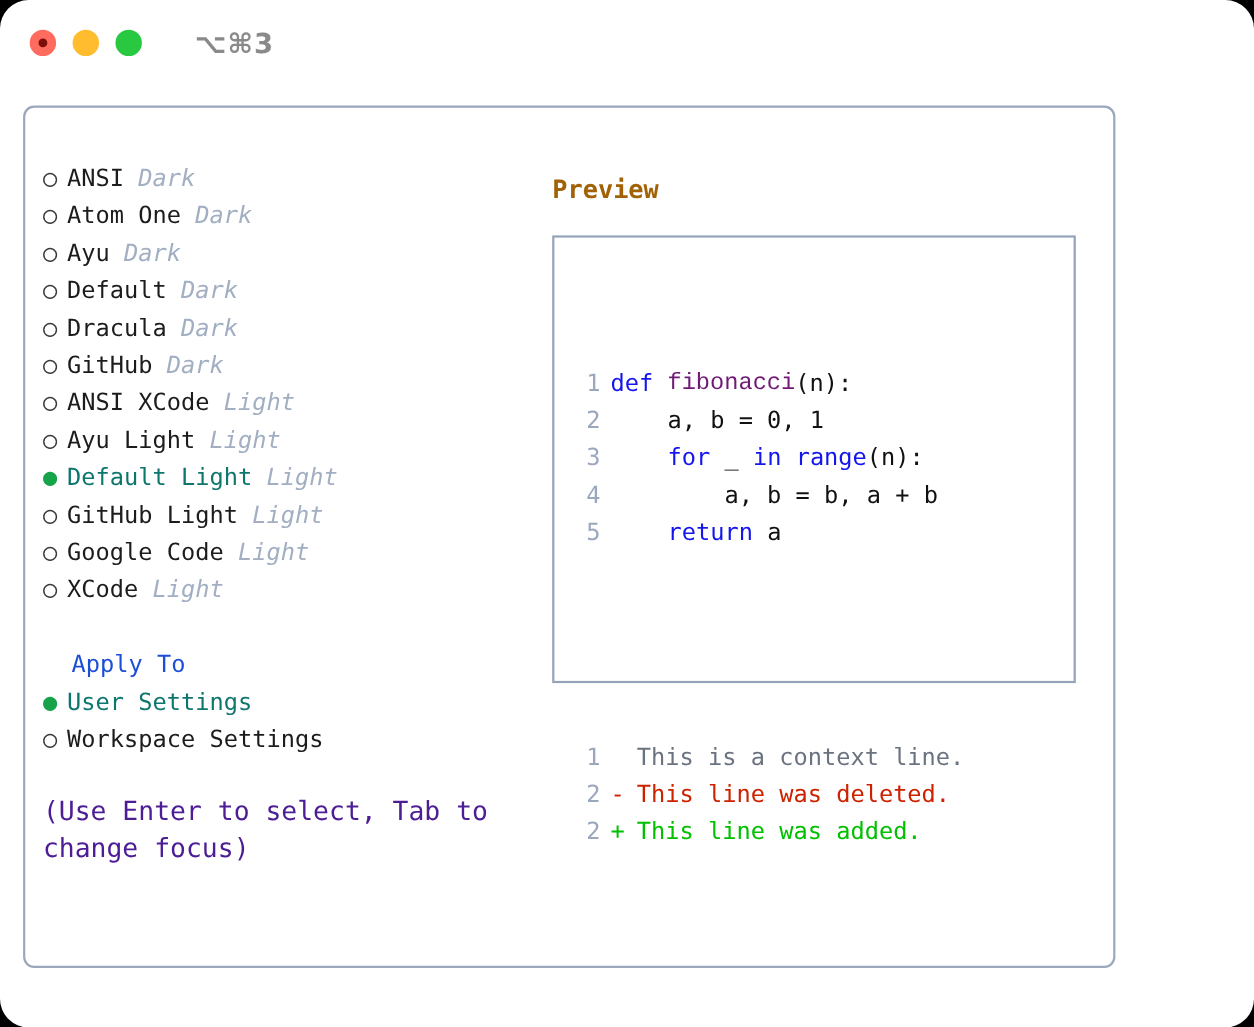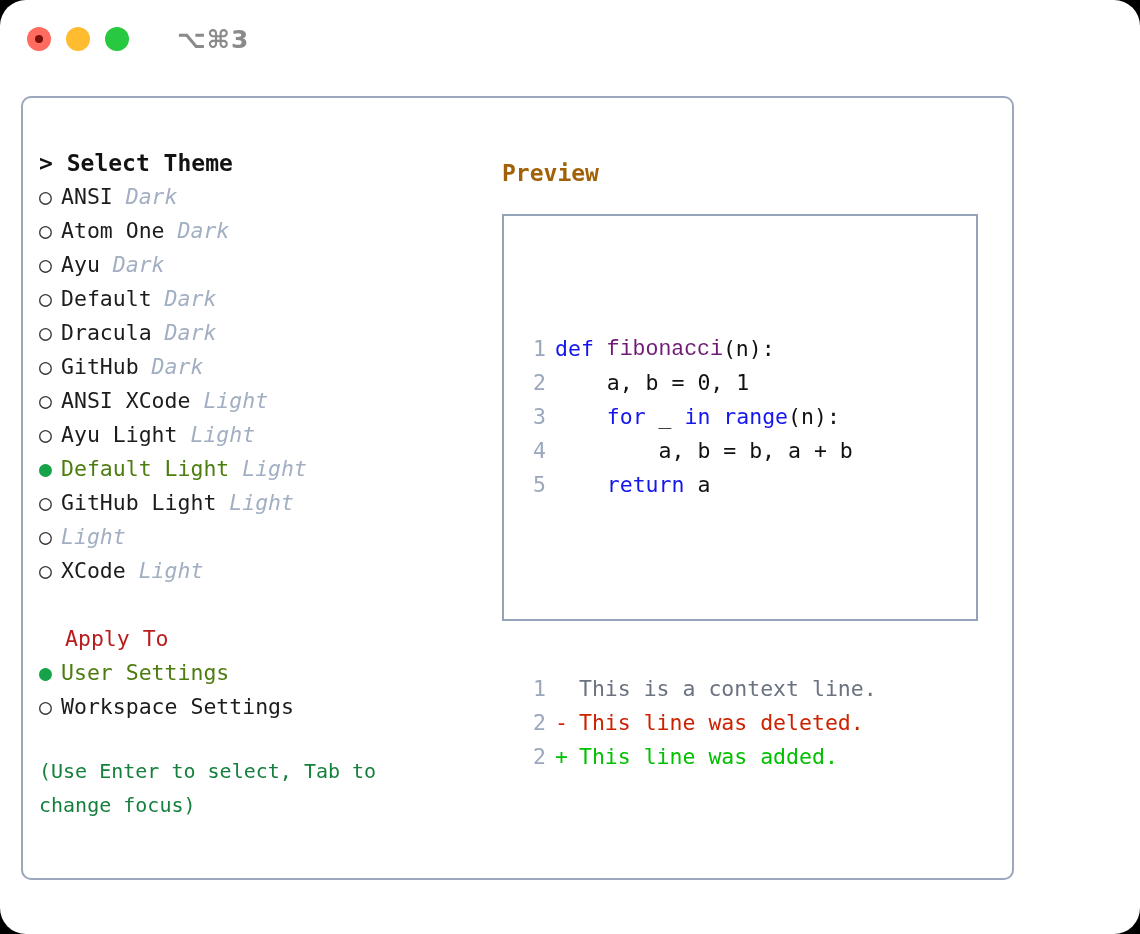--- a/index.html
+++ b/index.html
@@ -117,40 +117,40 @@
     display: inline-block;
     width: 22px;
     flex: 0 0 22px;
     font-size: 21.5px;
     line-height: 34px;
   }
   .marker.sel   { color: #16A34A; }
   .marker.unsel { color: #3a3a3a; }
 
   .theme-name { color: #1c1c1c; }
-  .theme-row.selected .theme-name { color: #4d7c0f; }
+  .theme-row.selected .theme-name { color: #0f766e; }
   .theme-tag  { color: #A2AFC2; font-style: italic; }
   .theme-row.selected .theme-tag { color: #A2AFC2; }
 
   .apply-heading {
     height: 34px;
     font-size: 21.5px;
     line-height: 34px;
-    color: #b91c1c;
+    color: #1d4ed8;
     padding-left: 26px;
     white-space: pre;
   }
 
   .spacer-row { height: 34px; }
 
   .hint {
     margin-top: 30px;
-    font-size: 20px;
-    line-height: 34px;
-    color: #15803d;
+    font-size: 24px;
+    line-height: 34px;
+    color: #4c1d95;
     width: 410px;
     white-space: pre-wrap;
   }
 
   
   .right-col {
     position: absolute;
     left: 479px;
     top: 48px;
     width: 480px;
@@ -218,34 +218,33 @@
       <div class="dot dot-max"></div>
     </div>
     <div class="shortcut">⌥⌘3</div>
   </div>
 
   <div class="panel">
     <div class="panel-inner">
 
       <div class="left-col">
 
-        <div class="section-title mono">&gt; Select Theme</div>
 
         <div id="theme-list">
             <div class="theme-row mono"><span class="marker unsel">○</span><span class="theme-name">ANSI </span><span class="theme-tag">Dark</span></div>
             <div class="theme-row mono"><span class="marker unsel">○</span><span class="theme-name">Atom One </span><span class="theme-tag">Dark</span></div>
             <div class="theme-row mono"><span class="marker unsel">○</span><span class="theme-name">Ayu </span><span class="theme-tag">Dark</span></div>
             <div class="theme-row mono"><span class="marker unsel">○</span><span class="theme-name">Default </span><span class="theme-tag">Dark</span></div>
             <div class="theme-row mono"><span class="marker unsel">○</span><span class="theme-name">Dracula </span><span class="theme-tag">Dark</span></div>
             <div class="theme-row mono"><span class="marker unsel">○</span><span class="theme-name">GitHub </span><span class="theme-tag">Dark</span></div>
             <div class="theme-row mono"><span class="marker unsel">○</span><span class="theme-name">ANSI XCode </span><span class="theme-tag">Light</span></div>
             <div class="theme-row mono"><span class="marker unsel">○</span><span class="theme-name">Ayu Light </span><span class="theme-tag">Light</span></div>
             <div class="theme-row mono selected"><span class="marker sel">●</span><span class="theme-name">Default Light </span><span class="theme-tag">Light</span></div>
             <div class="theme-row mono"><span class="marker unsel">○</span><span class="theme-name">GitHub Light </span><span class="theme-tag">Light</span></div>
-            <div class="theme-row mono"><span class="marker unsel">○</span><span class="theme-tag">Light</span></div>
+            <div class="theme-row mono"><span class="marker unsel">○</span><span class="theme-name">Google Code </span><span class="theme-tag">Light</span></div>
             <div class="theme-row mono"><span class="marker unsel">○</span><span class="theme-name">XCode </span><span class="theme-tag">Light</span></div>
           </div>
 
         <div class="spacer-row"></div>
 
         <div class="apply-heading mono">Apply To</div>
 
         <div id="apply-list">
             <div class="theme-row mono selected"><span class="marker sel">●</span><span class="theme-name">User Settings</span></div>
             <div class="theme-row mono"><span class="marker unsel">○</span><span class="theme-name">Workspace Settings</span></div>

